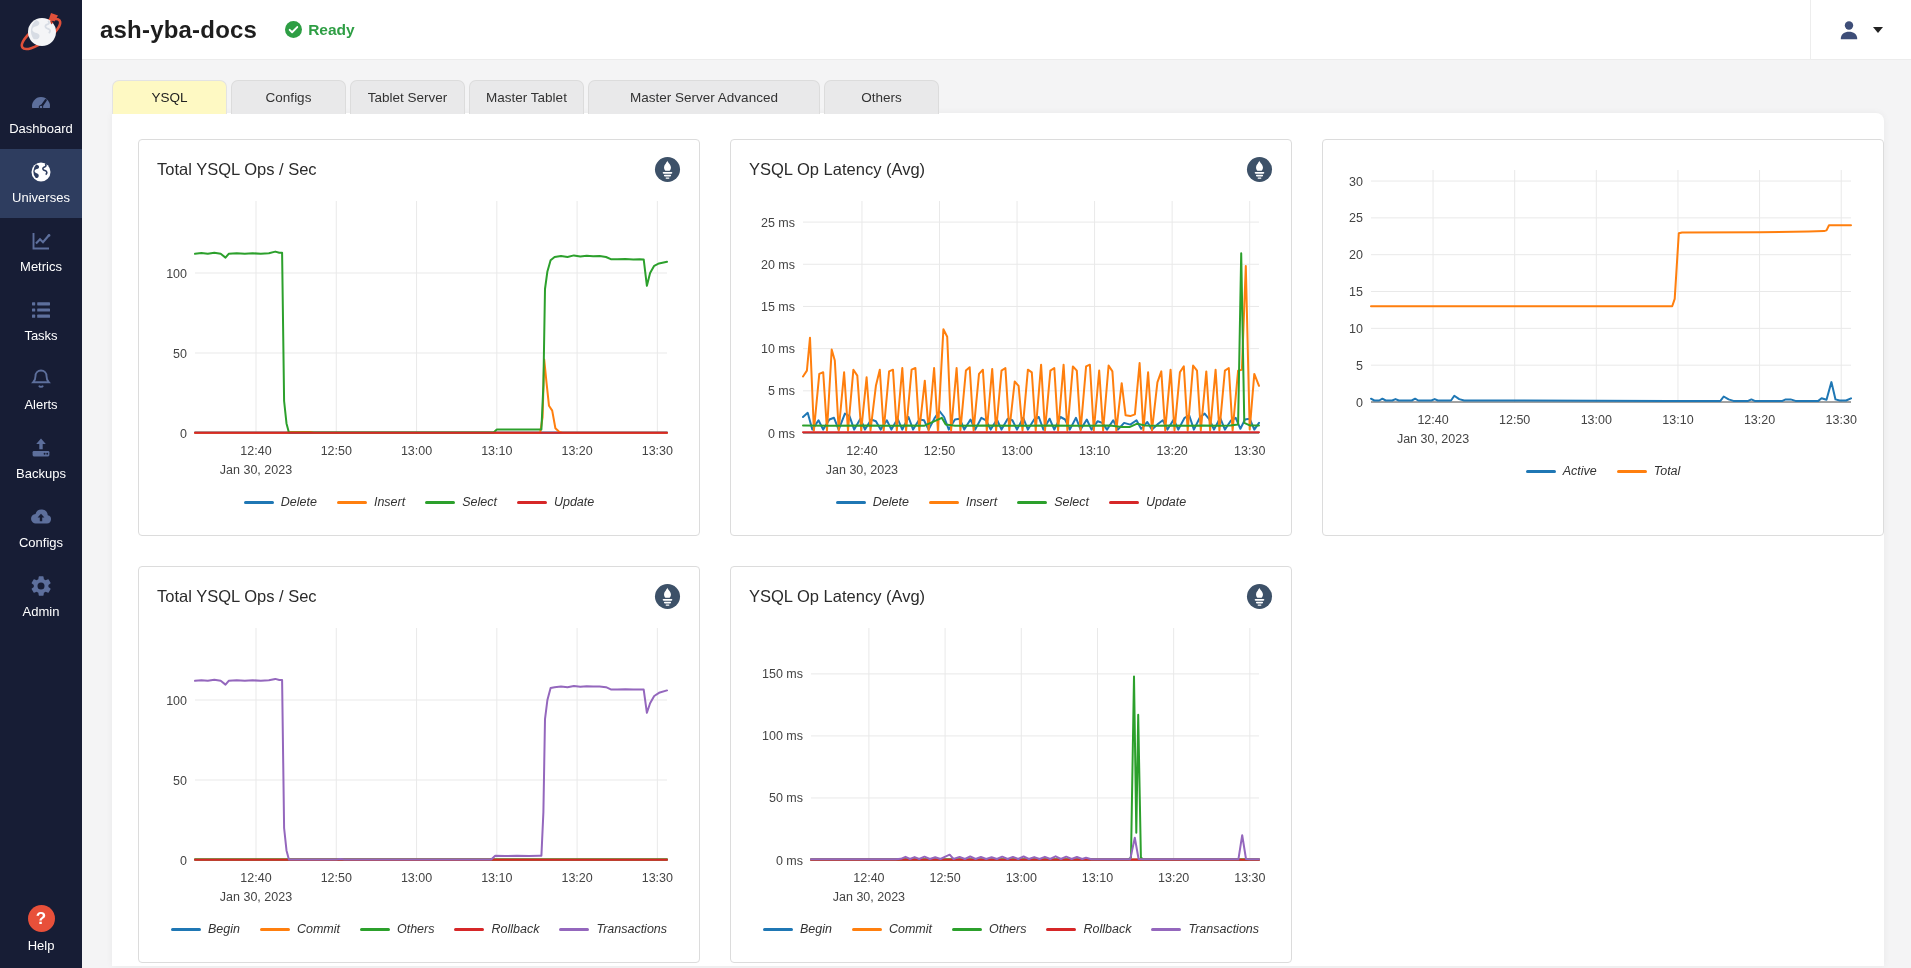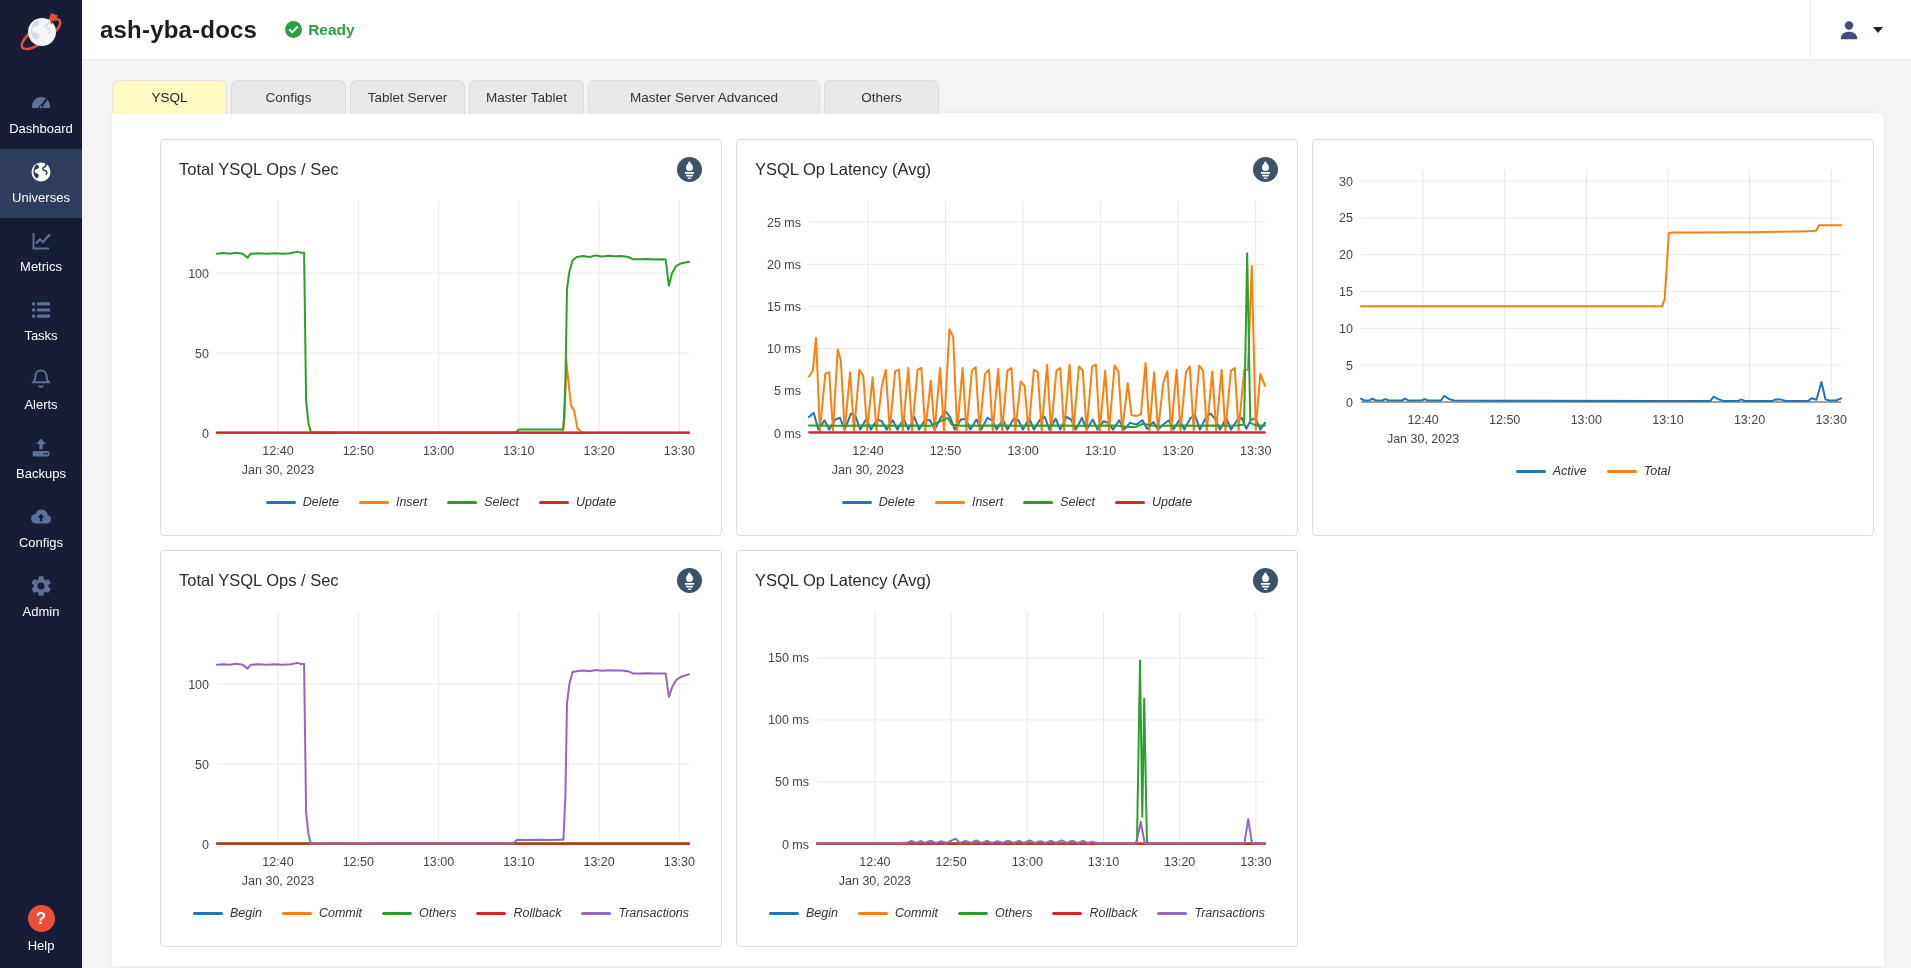--- a/index.html
+++ b/index.html
@@ -34,21 +34,21 @@
 
   .content { flex:1; background:#f4f4f5; padding:20px 27px 0 30px; overflow:hidden; }
   .tabs { display:flex; gap:4px; position:relative; z-index:2; }
   .tab { background:#e9e9ea; border:1px solid #dcdcdc; border-bottom:none;
     border-radius:7px 7px 0 0; padding:9px 0; width:115px; text-align:center;
     font-size:13.5px; color:#333; cursor:pointer; }
   .tab.wide { width:232px; }
   .tab.active { background:#fef9c3; border-color:#e3e3e3; color:#222; }
   .panel { background:#fff; border-radius:0 8px 0 0; box-shadow:0 0 7px rgba(0,0,0,.05);
     margin-top:-1px; padding:26px; height:calc(100% - 35px); }
-  .charts-grid { display:grid; grid-template-columns:repeat(3, 1fr); gap:14px;margin-left:22px; }
+  .charts-grid { display:grid; grid-template-columns:repeat(3, 1fr); gap:30px; }
   .chart-card { background:#fff; border:1px solid #dcdcdc; border-radius:4px;
     padding:16px 18px 10px; height:397px; }
   .chart-head { display:flex; justify-content:space-between; align-items:flex-start; }
   .chart-title { font-size:16.5px; font-weight:normal; color:#2b2b2b; padding-top:4px; }
   .prom-icon { cursor:pointer; }
   svg.plot { display:block; margin:4px auto 0; }
   .legend { display:flex; justify-content:center; align-items:flex-start; gap:20px; margin-top:6px;font-style:italic; }
   .legend-item { display:flex; align-items:center; gap:7px; font-size:12.5px; color:#333; cursor:pointer; }
   .legend-swatch { width:30px; height:3px; border-radius:2px; display:inline-block; }
 </style>

